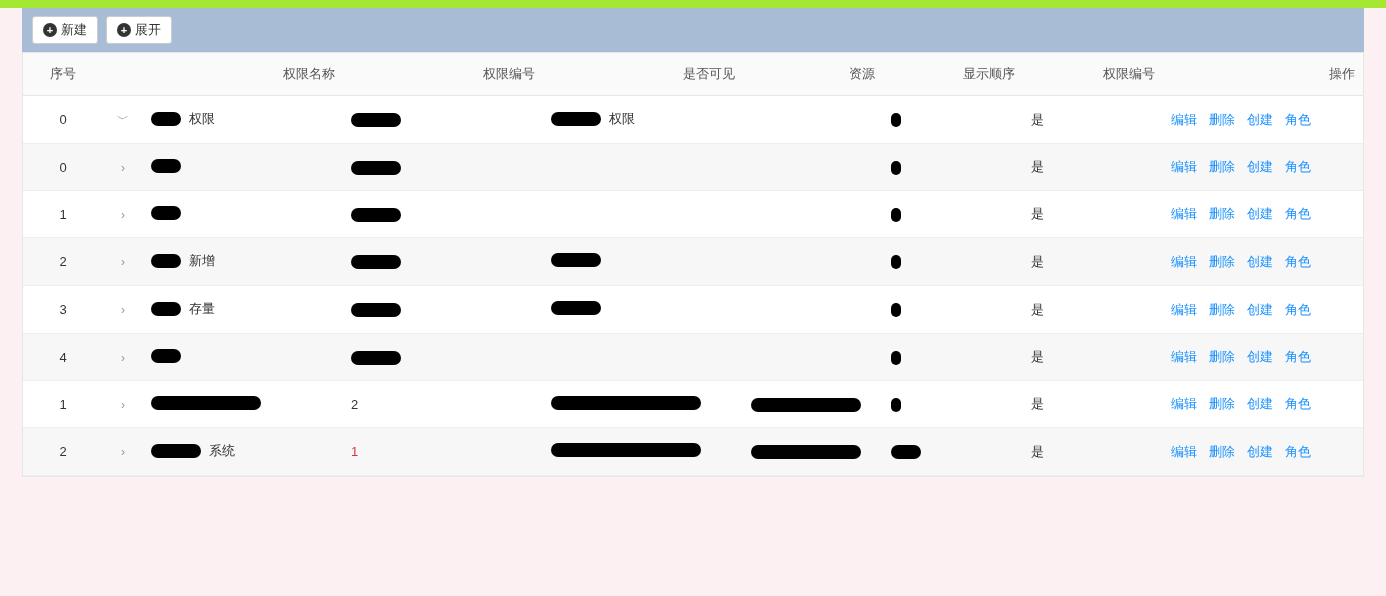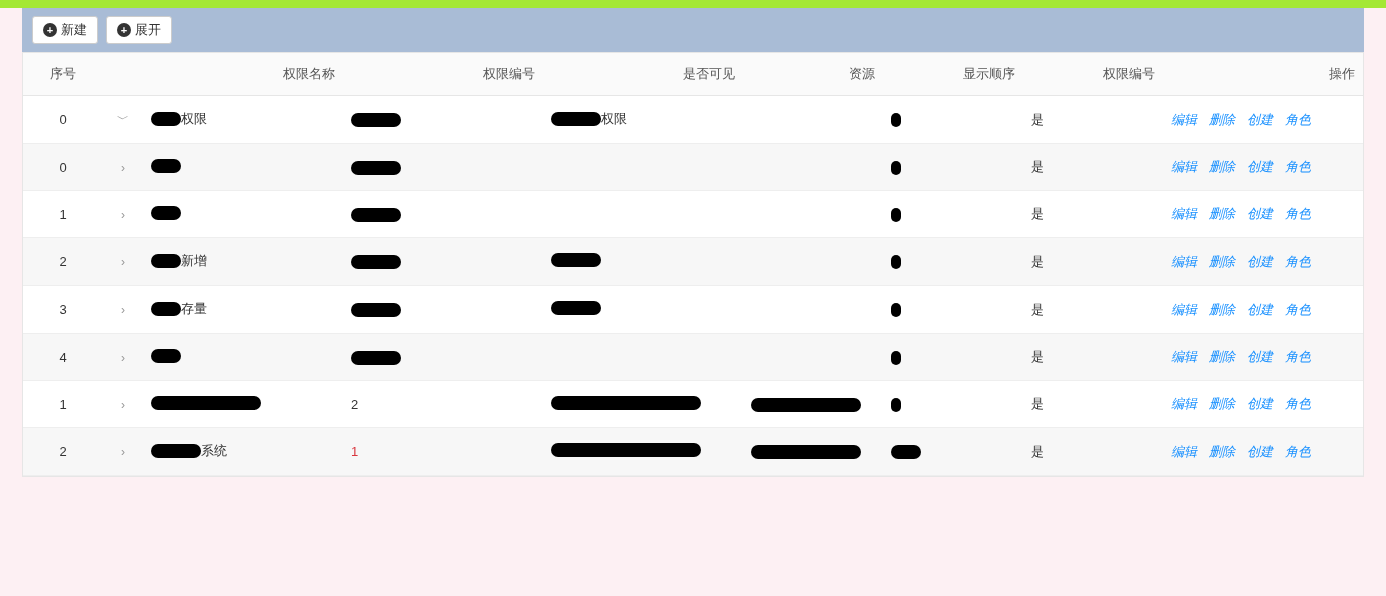--- a/index.html
+++ b/index.html
@@ -97,37 +97,36 @@
       cursor: pointer;
       color: #999;
       font-size: 12px;
       user-select: none;
     }
     .action-link {
       color: #1890ff;
       cursor: pointer;
       margin-right: 12px;
       font-size: 13px;
-      font-style: italic;
     }
     .action-link:last-child { margin-right: 4px; }
     .red-text { color: #d9363e; }
     .redacted {
       display: inline-block;
       background: #000;
       border-radius: 8px;
       height: 14px;
       vertical-align: middle;
     }
     .redact-sm { width: 30px; }
     .redact-md { width: 50px; }
     .redact-lg { width: 110px; }
     .redact-xl { width: 150px; }
     .redact-dot { width: 10px; height: 14px; border-radius: 6px; }
-    .cell-mixed { display: inline-flex; align-items: center; gap: 0; }
+    .cell-mixed { display: inline-flex; align-items: center; gap: 8px; }
   </style>
 </head>
 <body>
 
 <div class="top-green-bar"></div>
 
 <div class="panel">
 
   <div class="toolbar">
     <button class="btn">

